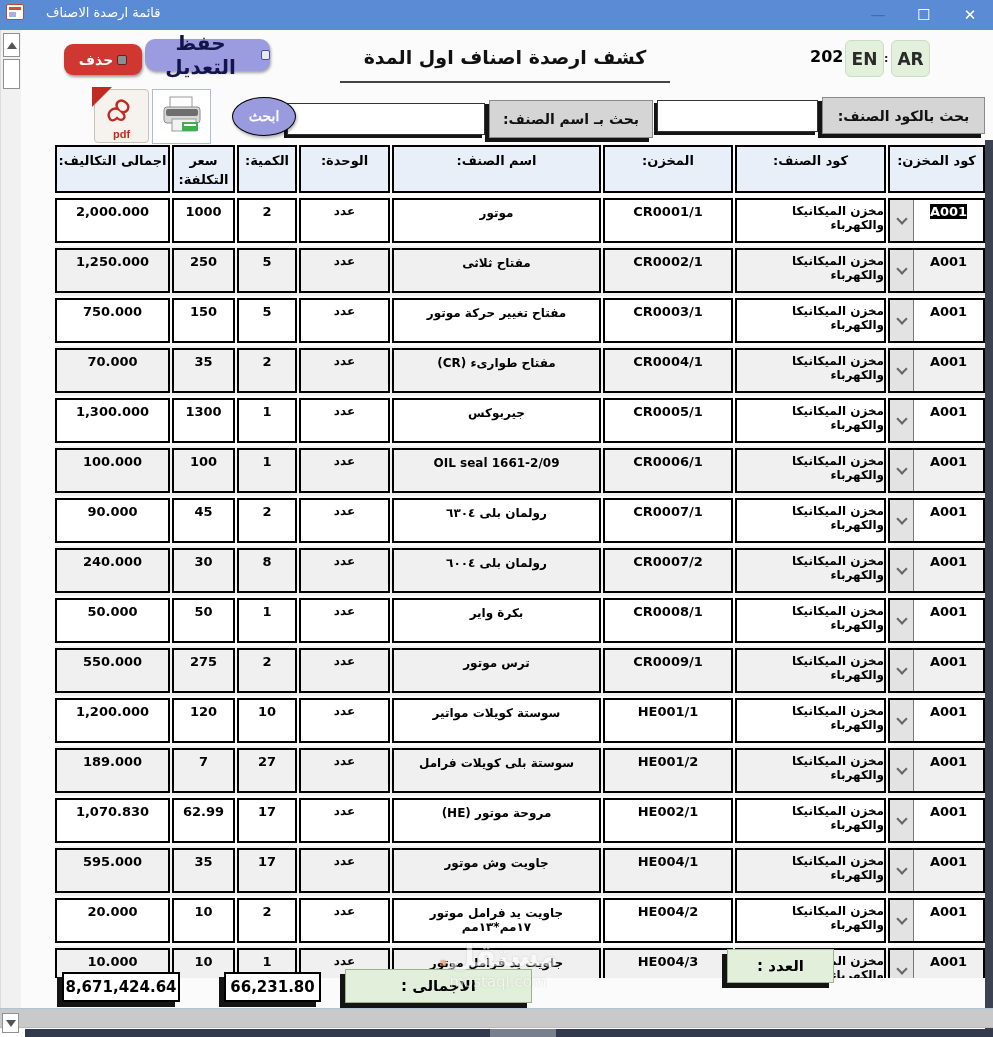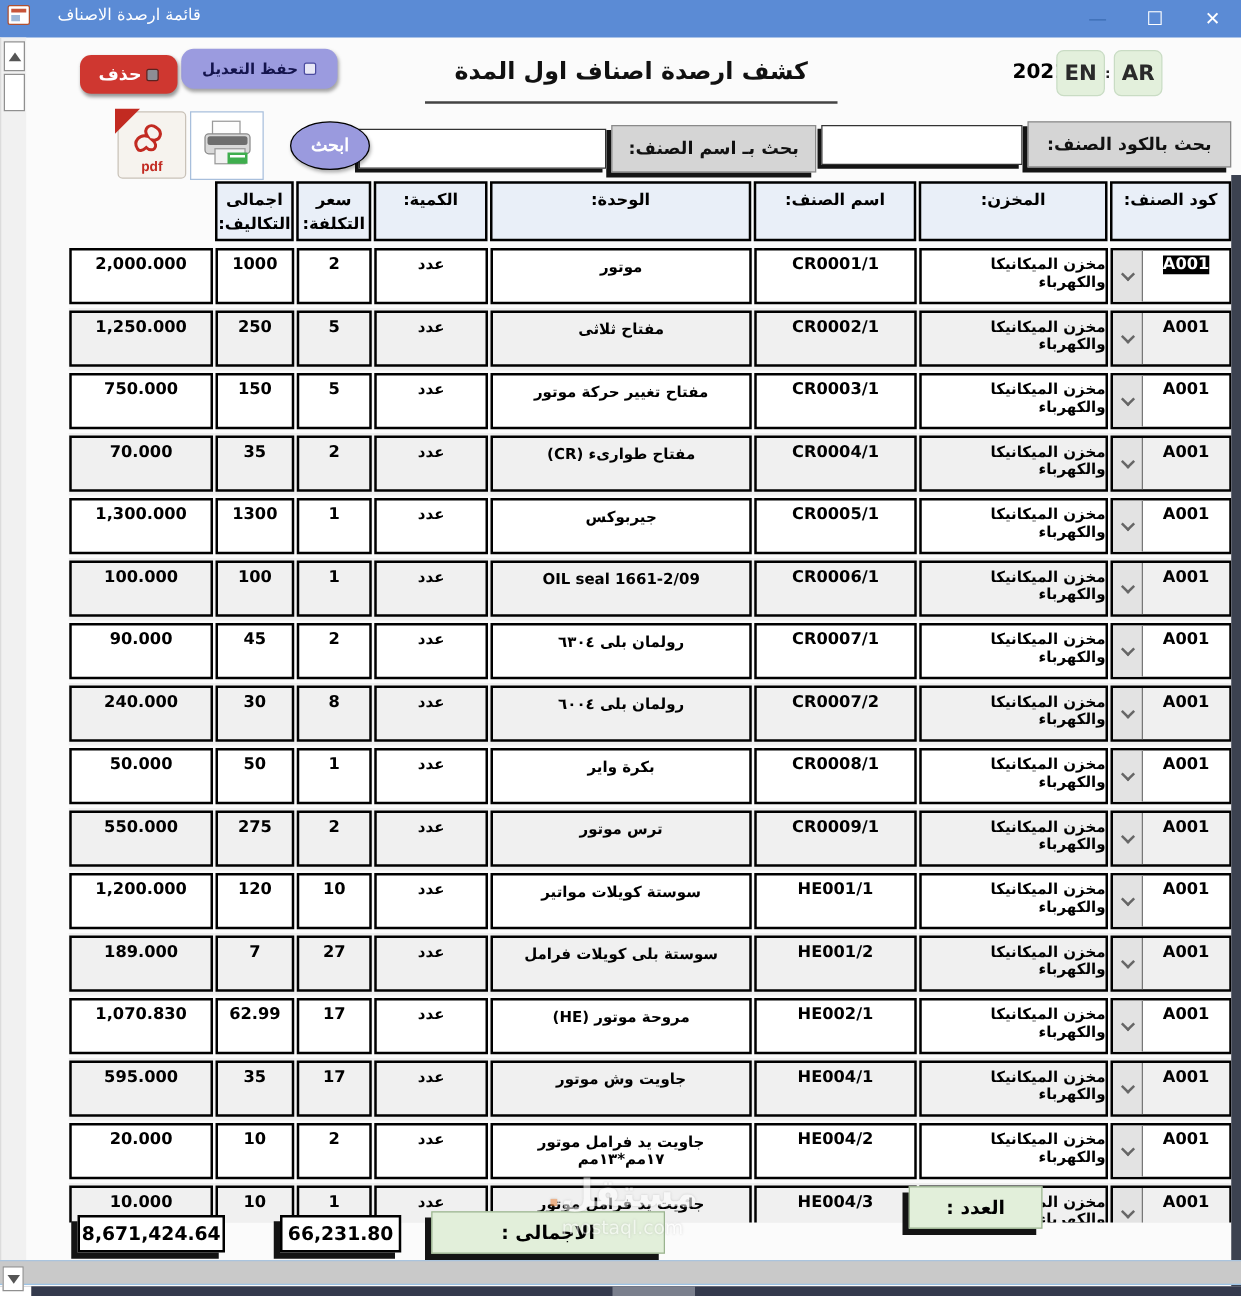--- a/index.html
+++ b/index.html
@@ -16,21 +16,21 @@
   .form-icon::before { content:''; position:absolute; left:2px; right:2px; top:2px; height:3px; background:#c8553a; }
   .form-icon::after { content:''; position:absolute; left:2px; right:7px; top:7px; bottom:2px; background:#9db8d9; }
   .win-title { color:#fff; font-size:13px; }
   .win-controls { position:absolute; right:0; top:0; height:30px; display:flex; direction:ltr; align-items:center; }
   .win-btn { width:46px; text-align:center; font-size:15px; color:#fff; cursor:pointer; }
   .win-btn.min { color:#3d6db5; }
   
   .btn-delete { position:absolute; left:64px; top:44px; width:78px; height:31px; background:#cf3730; border:none; border-radius:9px;
     color:#fff; font-weight:bold; font-size:14px; font-family:inherit; box-shadow:1px 2px 3px rgba(0,0,0,.4); display:flex; align-items:center; justify-content:center; gap:4px; cursor:pointer;}
   .btn-save { position:absolute; left:145px; top:39px; width:125px; height:32px; background:#9b9bdf; border:none; border-radius:10px;
-    color:#14144d; font-weight:bold; font-size:12px; font-family:inherit; box-shadow:1px 2px 3px rgba(0,0,0,.35); display:flex; align-items:center; justify-content:center; gap:5px; cursor:pointer;}
+    color:#14144d; font-weight:bold; font-size:20px; font-family:inherit; box-shadow:1px 2px 3px rgba(0,0,0,.35); display:flex; align-items:center; justify-content:center; gap:5px; cursor:pointer;}
   .mini-icon { display:inline-block; width:10px; height:10px; border-radius:2px; }
   .mini-icon.del { background:#8d8d94; border:1px solid #5c2320; }
   .mini-icon.sav { background:#e8e8f6; border:1px solid #4c4ca0; }
   .form-title { position:absolute; left:340px; top:46px; width:330px; text-align:center; font-size:19px; font-weight:bold; color:#111;
     padding-bottom:13px; border-bottom:2px solid #444; }
   .year { position:absolute; left:810px; top:47px; font-size:16px; font-weight:bold; direction:ltr; color:#000; }
   .lang-btn { position:absolute; top:40px; width:39px; height:37px; background:#e3f0dc; border:1px solid #c9dcc4; border-radius:6px;
     font-weight:bold; font-size:17px; color:#2a2a2a; font-family:inherit; cursor:pointer; }
   .lang-en { left:845px; }
   .lang-ar { left:891px; }
@@ -153,20 +153,21 @@
       <span class="pdf-swirl">
         <svg width="34" height="26" viewBox="0 0 34 26">
           <path d="M6 22 C2 16 8 10 14 12 C10 6 16 1 21 5 C27 9 24 16 18 15 C24 20 18 26 13 21 C10 24 7 24 6 22 Z" fill="none" stroke="#c22a21" stroke-width="2.4"></path>
         </svg>
       </span>
       <span class="pdf-txt">pdf</span>
     </span>
   </button>
 
   <div class="thead grid">
+    <div class="th">كود المخزن:</div>
     <div class="th">كود الصنف:</div>
     <div class="th">المخزن:</div>
     <div class="th">اسم الصنف:</div>
     <div class="th">الوحدة:</div>
     <div class="th">الكمية:</div>
     <div class="th">سعر التكلفة:</div>
     <div class="th">اجمالى التكاليف:</div>
   </div>
 
   <div class="rows">

